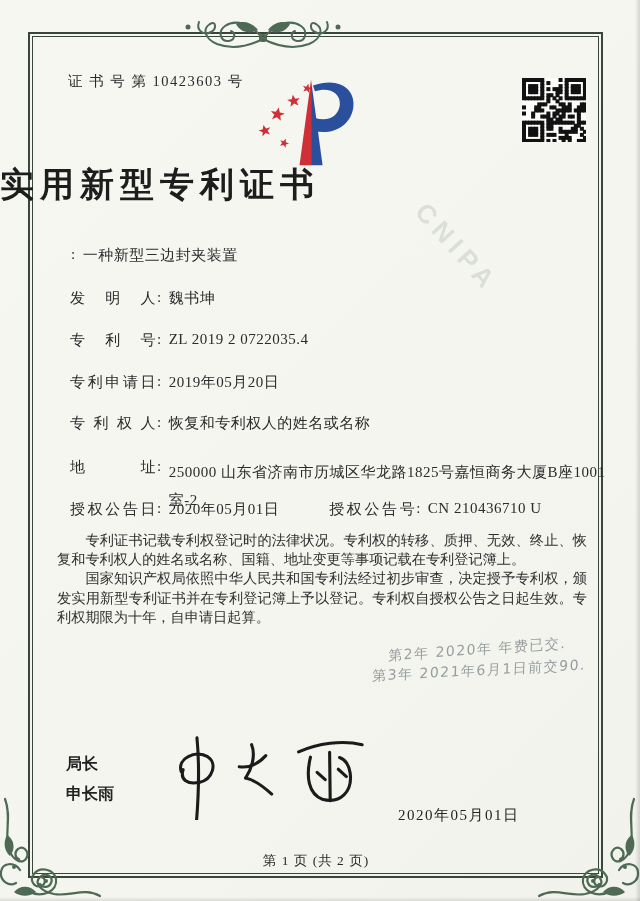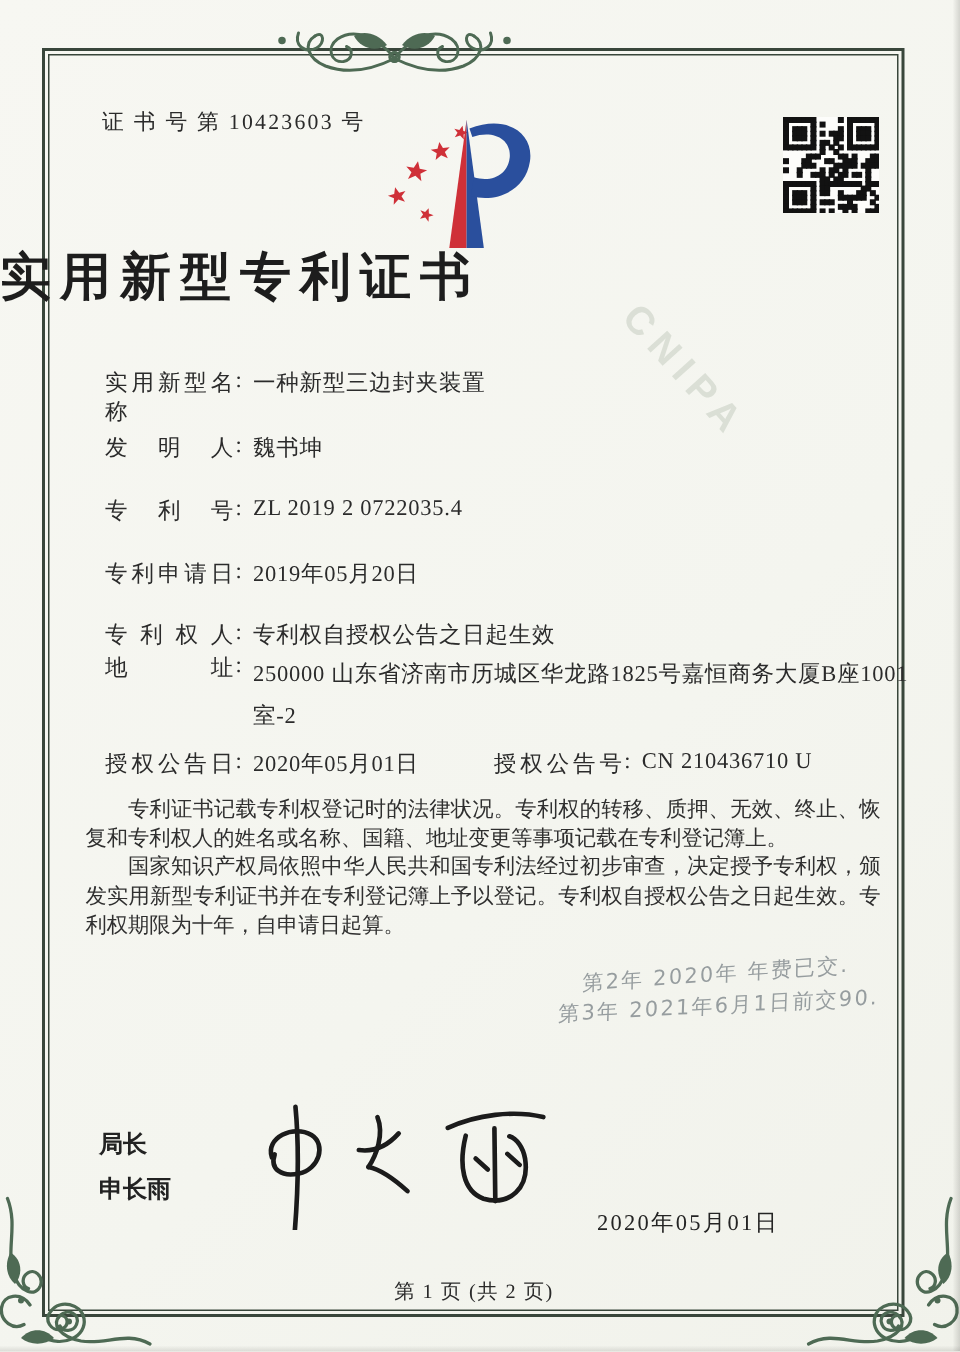--- a/index.html
+++ b/index.html
@@ -21,21 +21,21 @@
          font-size:34px;font-weight:bold;letter-spacing:6px;color:#1d1d1d;}
   .watermark{position:absolute;left:402px;top:232px;transform:rotate(48deg);
              font-family:"Liberation Sans","DejaVu Sans",sans-serif;font-weight:bold;
              font-size:26px;letter-spacing:6px;color:rgba(176,186,172,.38);pointer-events:none;}
   
   .row{position:absolute;left:70px;display:flex;font-size:15px;letter-spacing:.5px;color:#2b2b2b;}
   .lbl{display:inline-block;width:86px;text-align:justify;text-align-last:justify;flex:none;}
   .colon{margin:0 7px 0 1px;flex:none;}
   .val{letter-spacing:.5px;}
   .r1{top:246px}.r2{top:289px}.r3{top:331px}.r4{top:373px}.r5{top:414px}
-  .r6{top:436px}.r6 .val{width:452px;line-height:28px;}
+  .r6{top:458px}.r6 .val{width:452px;line-height:28px;}
   .r7{top:500px}
   .pair2{display:flex;margin-left:50px;}
   
   .paras{position:absolute;left:57px;top:531px;width:530px;font-size:14.2px;
          line-height:19.2px;text-align:justify;color:#2f2f2f;}
   .paras p{margin:0;text-indent:2em;}
   
   .hand{position:absolute;font-family:"DejaVu Sans",sans-serif;color:#8d9497;
         font-size:14px;letter-spacing:1.5px;opacity:.9;white-space:nowrap;}
   .h1{left:388px;top:641px;transform:rotate(-4deg) skewX(-5deg);}
@@ -325,21 +325,20 @@
       <rect x="54.86" y="60.95" width="4" height="4" fill="#121212"></rect>
       <rect x="57.90" y="60.95" width="4" height="4" fill="#121212"></rect>
       <rect x="60.95" y="60.95" width="4" height="4" fill="#121212"></rect>
     </svg>
 
   <div class="title">实用新型专利证书</div>
 
   <div class="watermark">CNIPA</div>
 
   <div class="row r1">
-    <span class="lbl">实用新型名称</span>
       <span class="colon">:</span>
     <span class="val">一种新型三边封夹装置</span>
   </div>
   <div class="row r2">
     <span class="lbl">发明人</span>
       <span class="colon">:</span>
     <span class="val">魏书坤</span>
   </div>
   <div class="row r3">
     <span class="lbl">专利号</span>
@@ -347,21 +346,21 @@
     <span class="val">ZL 2019 2 0722035.4</span>
   </div>
   <div class="row r4">
     <span class="lbl">专利申请日</span>
       <span class="colon">:</span>
     <span class="val">2019年05月20日</span>
   </div>
   <div class="row r5">
     <span class="lbl">专利权人</span>
       <span class="colon">:</span>
-    <span class="val">专利权自授权公告之日起生效</span>
+    <span class="val">恢复和专利权人的姓名或名称</span>
   </div>
   <div class="row r6">
     <span class="lbl">地址</span>
       <span class="colon">:</span>
     <span class="val">250000 山东省济南市历城区华龙路1825号嘉恒商务大厦B座1001室-2</span>
   </div>
   <div class="row r7">
     <span class="lbl">授权公告日</span>
       <span class="colon">:</span>
     <span class="val">2020年05月01日</span>

